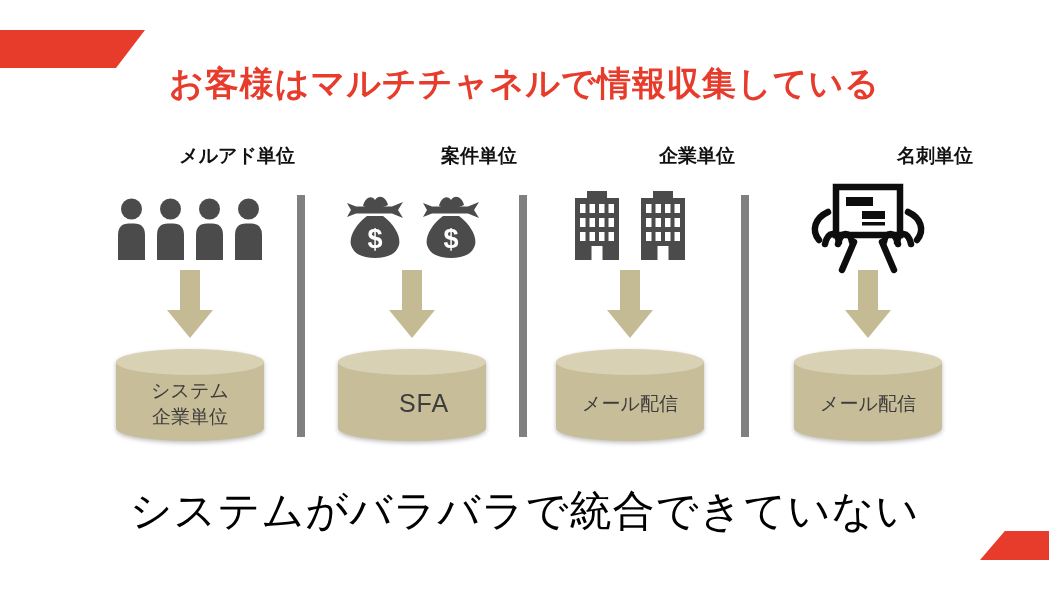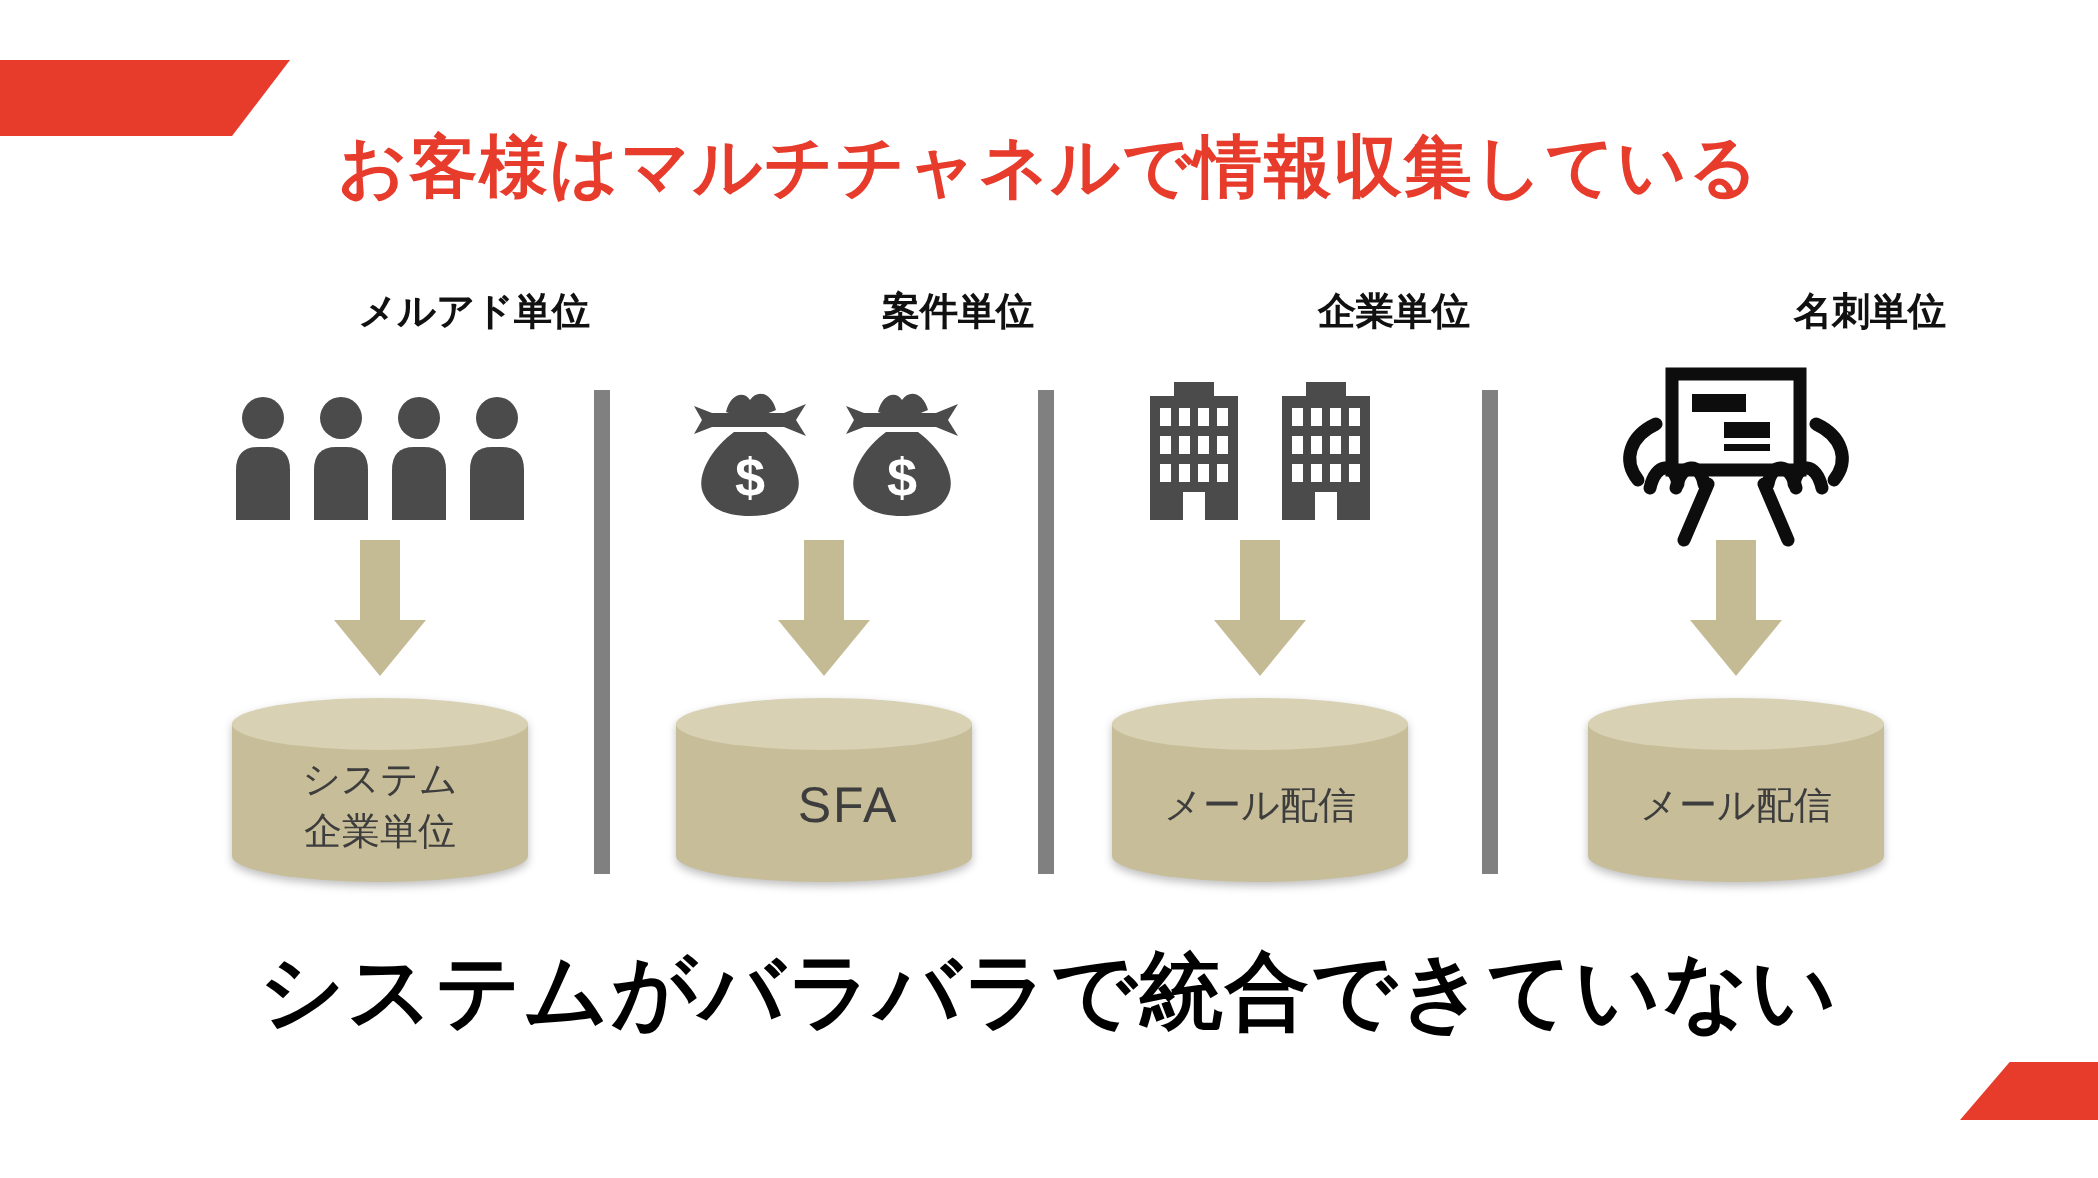--- a/index.html
+++ b/index.html
@@ -10,22 +10,22 @@
   }
   .deco{position:absolute;background:var(--accent-red,#e73b2c);}
   .deco-tl{left:0;top:30px;width:145px;height:38px;clip-path:polygon(0 0,100% 0,80% 100%,0 100%);}
   .deco-br{left:980px;top:531px;width:69px;height:29px;clip-path:polygon(36% 0,100% 0,100% 100%,0 100%);}
 
   .title{
     position:absolute;top:45px;left:0;right:0;margin:16px;text-align:center;
     font-size:34px;font-weight:bold;color:var(--accent-red,#e73b2c);letter-spacing:1px;
   }
   .conclusion{
-    position:absolute;top:468px;left:0;right:0;margin:0;text-align:center;
-    font-size:42px;font-weight:bold;color:#000;letter-spacing:1px;
+    position:absolute;top:468px;left:0;right:0;margin:15px;text-align:center;
+    font-size:42px;font-weight:normal;color:#000;letter-spacing:1px;
   }
 
   .col{position:absolute;top:143px;width:210px;height:300px;}
   .col-1{left:85px;}
   .col-2{left:307px;}
   .col-3{left:525px;}
   .col-4{left:763px;}
 
   .col-header{
     position:absolute;top:0;left:0;right:0;margin:0;text-align:right;

